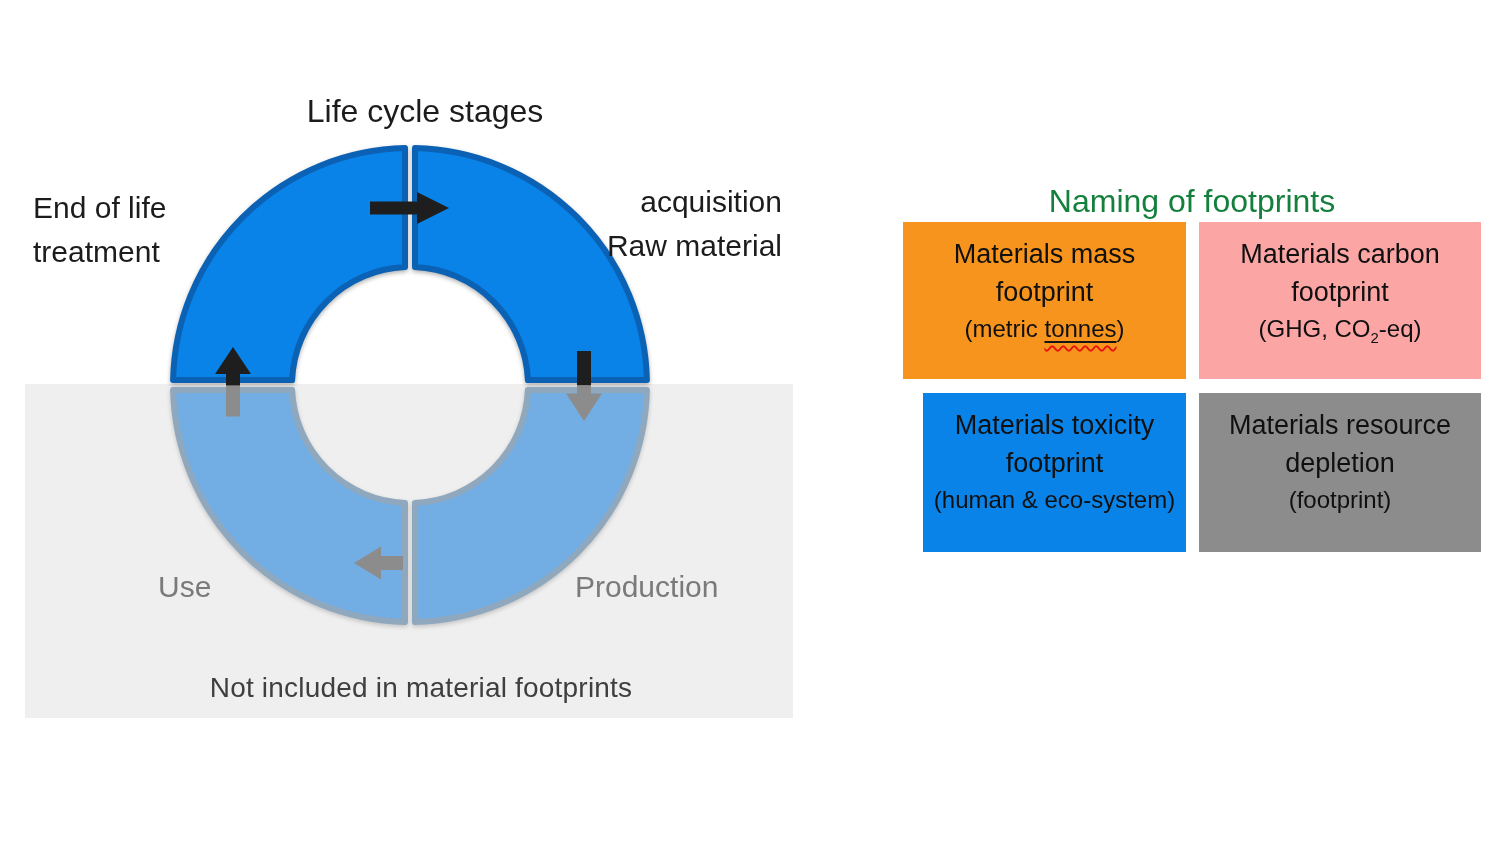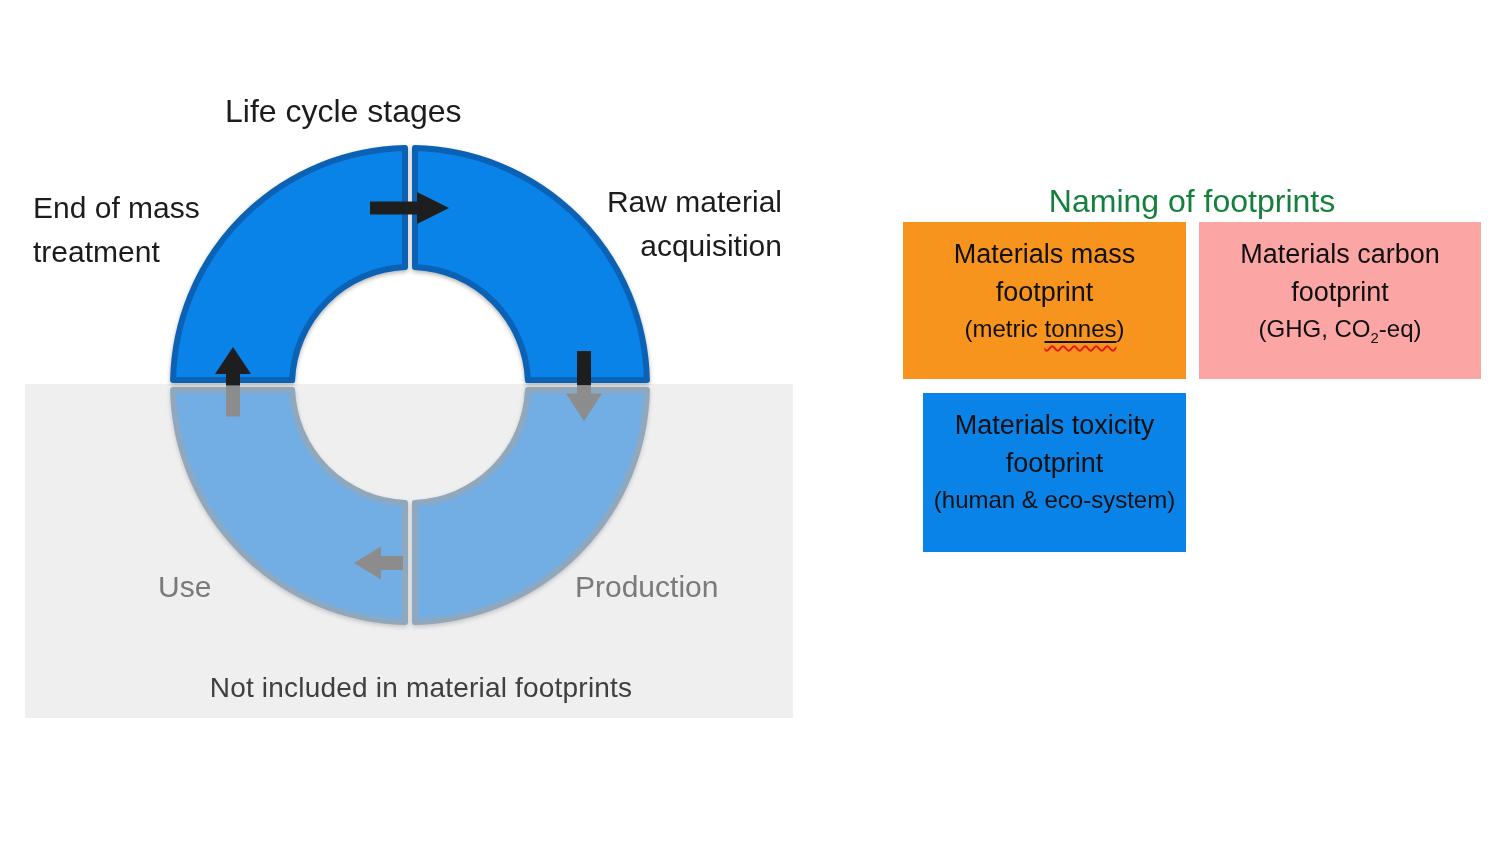--- a/index.html
+++ b/index.html
@@ -13,21 +13,21 @@
   }
   .excluded-note{
     position:absolute;left:12px;bottom:14px;width:100%;
     text-align:center;font-size:28px;color:#3f3f3f;letter-spacing:.2px;
   }
   .donut-svg{position:absolute;left:0;top:0;}
   .seg-top{filter:drop-shadow(0 2.5px 2px rgba(0,0,0,0.30));}
   .seg-bottom{filter:drop-shadow(0 2.5px 2px rgba(0,0,0,0.18));}
   .lc-title{
     position:absolute;left:225px;top:93px;width:400px;
-    text-align:left;font-size:32px;color:#1c1c1c;
+    text-align:center;font-size:32px;color:#1c1c1c;
   }
   .eol-label{
     position:absolute;left:33px;top:186px;
     font-size:30px;line-height:44px;text-align:left;color:#1c1c1c;
   }
   .raw-label{
     position:absolute;left:500px;top:180px;width:282px;
     font-size:30px;line-height:44px;text-align:right;color:#1c1c1c;
   }
   .use-label{
@@ -90,27 +90,27 @@
 
     <polygon points="354,563 381,546.5 381,556 403,556 403,570 381,570 381,579.5" style="fill: rgb(140, 140, 140);"></polygon>
 
     <rect x="226" y="385.5" width="14" height="31" style="fill: rgb(140, 140, 140);"></rect>
     <polygon points="233,347 251,374 240,374 240,385.5 226,385.5 226,374 215,374" style="fill: rgb(30, 30, 30);"></polygon>
   </svg>
 
   <div class="lc-title">Life cycle stages</div>
 
   <div class="eol-label">
-    <div>End of mass</div>
+    <div>End of life</div>
     <div>treatment</div>
   </div>
 
   <div class="raw-label">
+    <div>acquisition</div>
     <div>Raw material</div>
-    <div>acquisition</div>
   </div>
 
   <div class="use-label">Use</div>
 
   <div class="production-label">Production</div>
 
   <div class="legend-title">Naming of footprints</div>
 
   <div class="legend-grid">
 
@@ -125,15 +125,20 @@
       <div class="name">footprint</div>
       <div class="detail"><span>(GHG, CO</span><sub>2</sub><span>-eq)</span></div>
     </div>
 
     <div class="legend-box" style="background-color: rgb(9, 131, 232); margin-left: 20px;">
       <div class="name">Materials toxicity</div>
       <div class="name">footprint</div>
       <div class="detail">(human &amp; eco-system)</div>
     </div>
 
+    <div class="legend-box" style="background-color: rgb(140, 140, 140);">
+      <div class="name">Materials resource</div>
+      <div class="name">depletion</div>
+      <div class="detail">(footprint)</div>
+    </div>
 
   </div>
 </div>
 
 </body></html>

